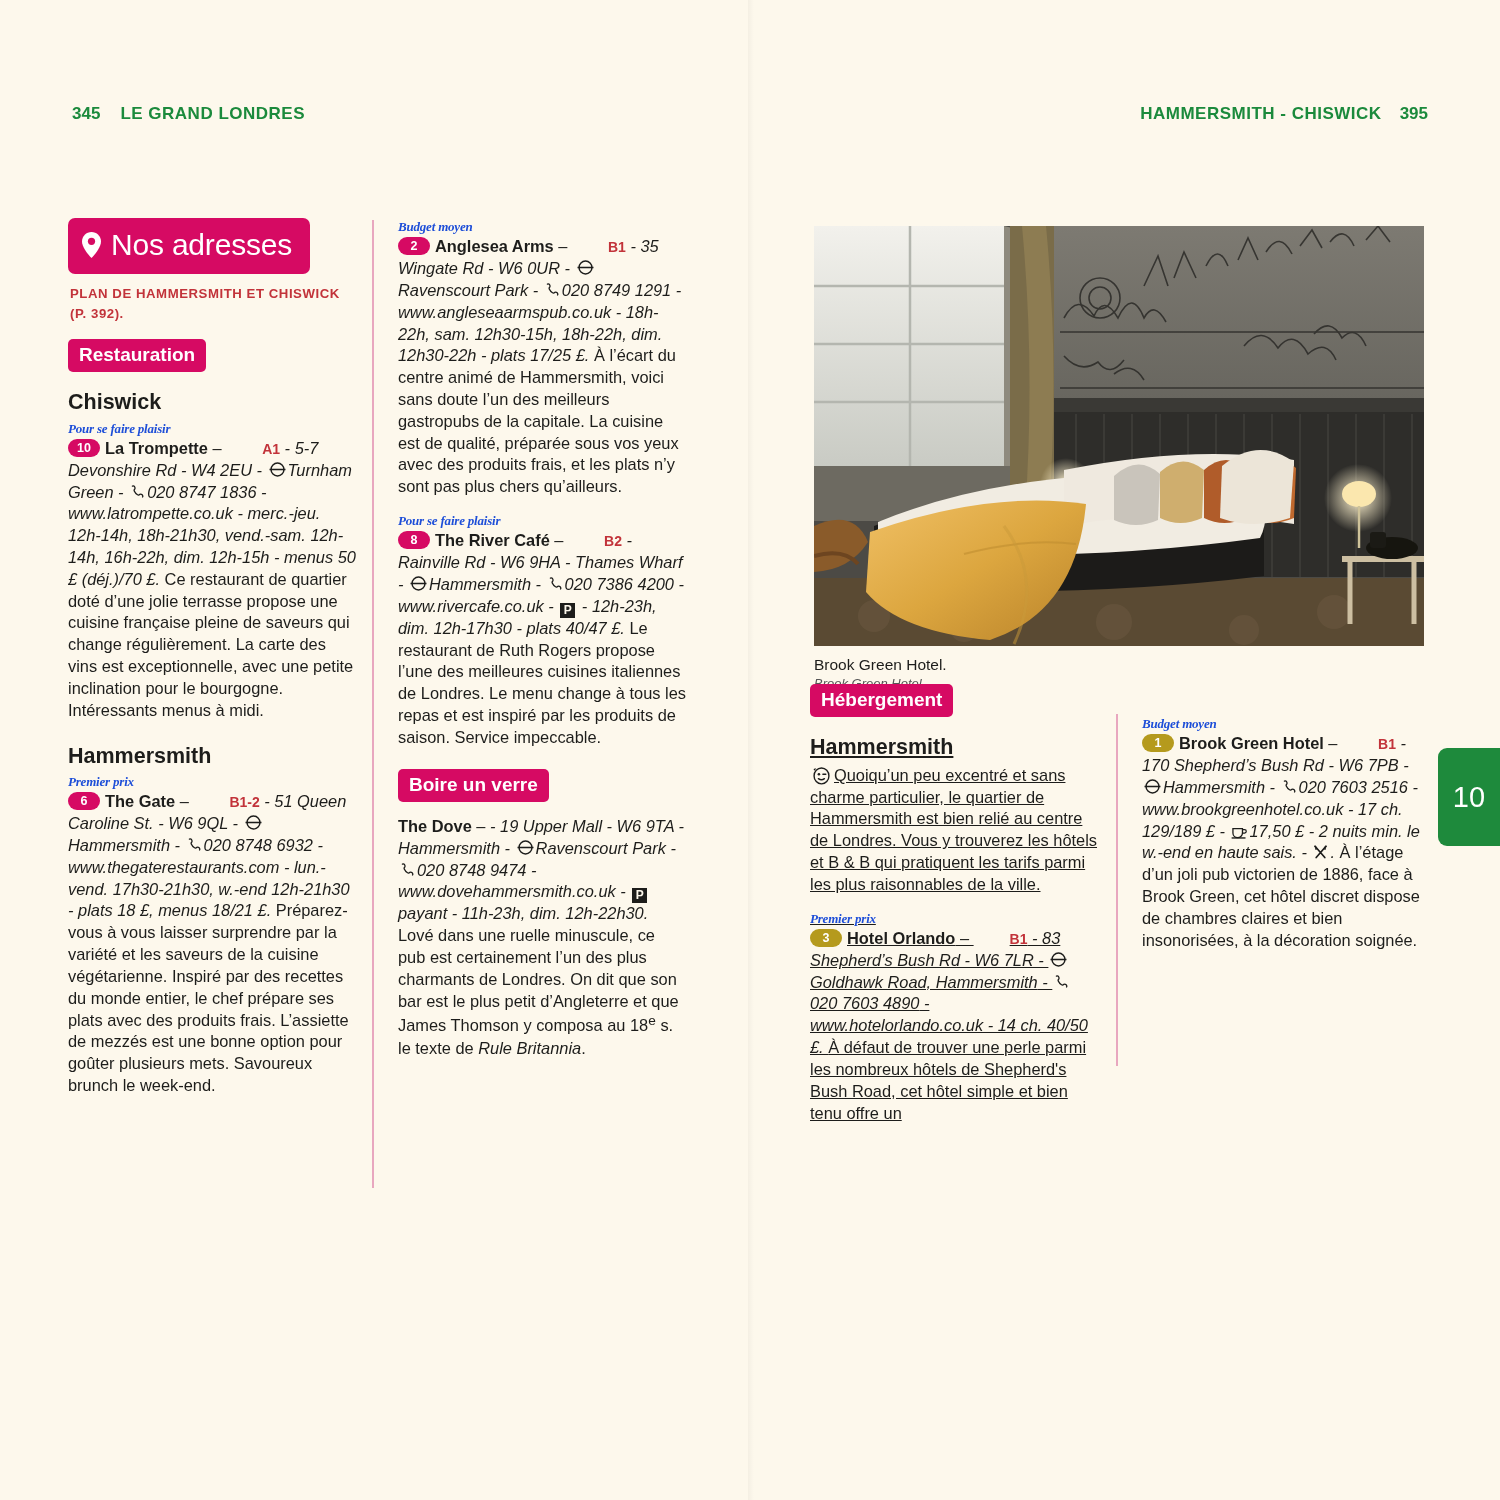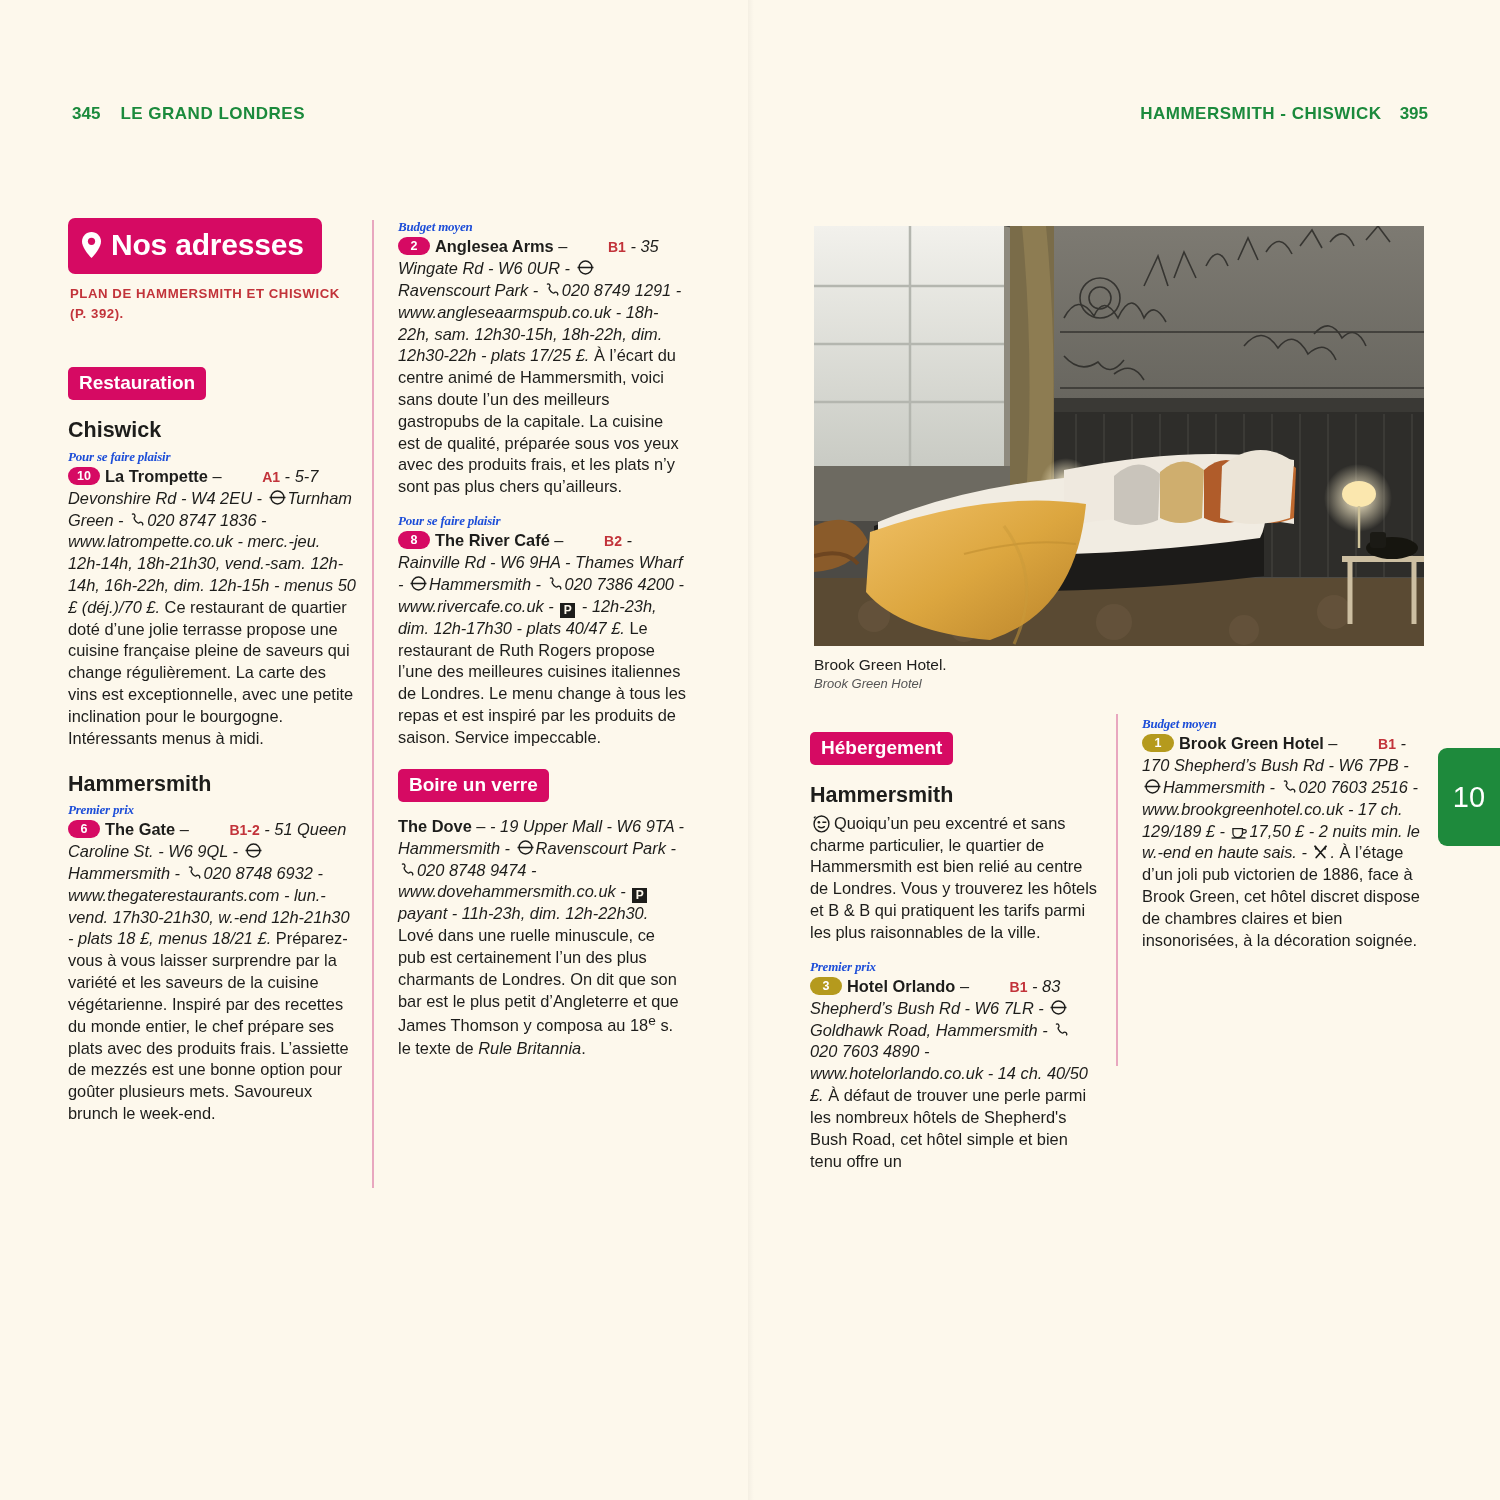--- a/index.html
+++ b/index.html
@@ -22,43 +22,43 @@
   .rh-right .folio{margin-left:18px;font-weight:600;}
 
   
   .gutter{position:absolute;left:748px;top:0;width:6px;height:1500px;
     background:linear-gradient(to right,rgba(0,0,0,0.035),rgba(0,0,0,0.0));}
 
   
   .col{position:absolute;top:218px;width:288px;font-size:16.4px;line-height:1.33;}
   .col.c1{left:68px;}
   .col.c2{left:398px;}
-  .col.c3{left:810px;top:704px;width:288px;}
+  .col.c3{left:810px;top:684px;width:288px;text-decoration:underline;}
   .col.c4{left:1142px;top:712px;width:288px;}
   .col.c2:before,.col.c4:before{
     content:"";position:absolute;left:-26px;top:2px;width:1.5px;height:100%;
     background:#e8a7bf;
   }
   .col.c2:before{height:968px;}
   .col.c4:before{height:352px;}
 
   
   .banner{
     display:inline-flex;align-items:center;gap:10px;
     background:#d60a63;color:#fff;border-radius:7px;
     padding:7px 18px 9px 14px;margin-bottom:8px;
   }
-  .banner .ttl{font-size:30px;font-weight:700;letter-spacing:-.2px;}
+  .banner .ttl{font-size:30px;font-weight:400;letter-spacing:-.2px;}
   .pin{width:19px;height:26px;flex:0 0 19px;}
 
   .planline{color:#c2333a;font-size:13.2px;font-weight:600;letter-spacing:.55px;
     line-height:1.55;margin:2px 0 14px 2px;text-transform:uppercase;}
 
   .tag{display:inline-block;background:#d60a63;color:#fff;border-radius:5px;
-    padding:3px 11px 5px;font-size:19px;font-weight:700;margin-bottom:14px;margin-top:28px;}
+    padding:3px 11px 5px;font-size:19px;font-weight:700;margin-bottom:14px;}
 
   .hood{font-size:21.5px;font-weight:700;margin:2px 0 3px;}
   .hood.sp{margin-top:20px;}
 
   .price{font-family:"Liberation Serif", serif;font-style:italic;font-weight:700;
     color:#1d4ed8;font-size:13px;margin:3px 0 1px;letter-spacing:-.2px;}
 
   .entry{margin:0 0 14px;text-align:left;}
   .entry p{margin:0;}
 

